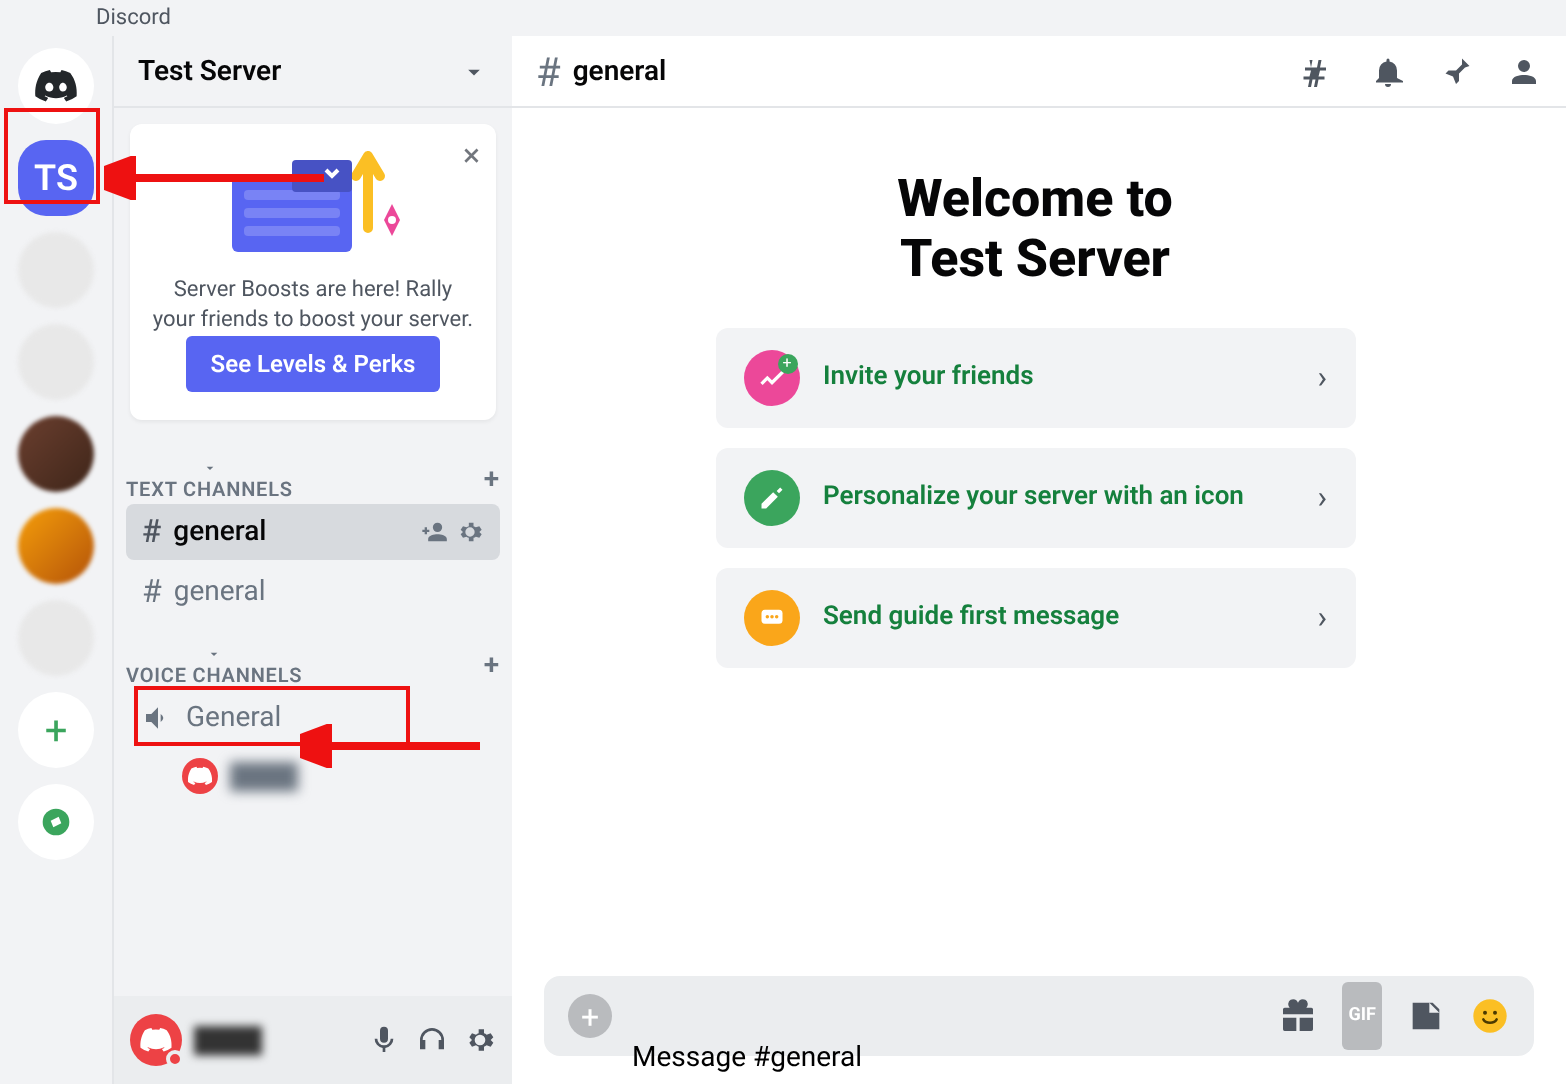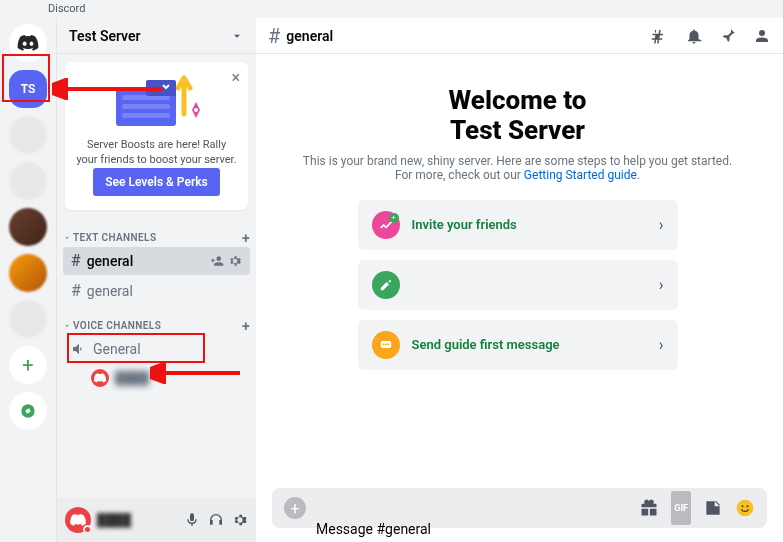--- a/index.html
+++ b/index.html
@@ -3,40 +3,40 @@
 <meta charset="utf-8">
 <style>
 * { margin: 0; padding: 0; box-sizing: border-box; font-family: -apple-system, BlinkMacSystemFont, "Segoe UI", Roboto, Helvetica, Arial, sans-serif; }
 body { width: 783px; height: 542px; background: #f2f3f5; overflow: hidden; position: relative; }
 .titlebar { height: 18px; background: #f2f3f5; font-size: 11px; color: #4f5660; padding-left: 8px; line-height: 18px; margin-left: 40px; }
 .container { display: flex; height: 524px; }
 
 
 .server-rail { width: 56px; background: #f2f3f5; display: flex; flex-direction: column; align-items: center; padding-top: 6px; gap: 8px; }
 .server-dm { width: 38px; height: 38px; border-radius: 19px; background: #fff; display: flex; align-items: center; justify-content: center; }
-.server-pill { width: 38px; height: 38px; border-radius: 14px; display: flex; align-items: center; justify-content: center; font-size: 12px; font-weight: 600; color: #fff; }
+.server-pill { width: 38px; height: 38px; border-radius: 14px; display: flex; align-items: center; justify-content: center; font-size: 18px; font-weight: 600; color: #fff; }
 .server-selected { background: #5865f2; position: relative; }
 .highlight-red { position: absolute; border: 2px solid #e11; pointer-events: none; }
 .hl1 { top: 54px; left: 2px; width: 48px; height: 48px; }
 .server-blur { width: 38px; height: 38px; border-radius: 19px; background: #e8e8e8; filter: blur(1px); }
 .server-add, .server-explore { width: 38px; height: 38px; border-radius: 19px; background: #fff; display: flex; align-items: center; justify-content: center; color: #3ba55d; font-size: 20px; font-weight: 400; }
 
 
 .sidebar { width: 200px; background: #f2f3f5; display: flex; flex-direction: column; border-left: 1px solid #e3e5e8; }
 .server-header { height: 36px; background: #f2f3f5; border-bottom: 1px solid #e3e5e8; display: flex; align-items: center; justify-content: space-between; padding: 0 12px; font-weight: 600; font-size: 14px; color: #060607; }
 .chevron-down { color: #4f5660; }
 
 .boost-card { background: #fff; margin: 8px; border-radius: 6px; padding: 12px 10px 14px 10px; position: relative; text-align: center; box-shadow: 0 1px 2px rgba(0,0,0,0.06); }
 .boost-close { position: absolute; top: 6px; right: 8px; color: #72767d; font-size: 16px; cursor: pointer; }
 .boost-img { position: relative; height: 58px; display:flex; align-items:center; justify-content:center; margin-bottom: 6px;}
 .boost-text { font-size: 11px; color: #4f5660; line-height: 1.35; }
 .boost-btn { background: #5865f2; color: #fff; border: none; border-radius: 3px; padding: 7px 12px; font-size: 12px; font-weight: 600; cursor: pointer; }
 
 .section-header { display: flex; align-items: center; justify-content: space-between; padding: 0 6px 0 6px; margin-top: 12px; font-size: 10px; letter-spacing: 0.4px; font-weight: 600; color: #6a7480; text-transform: uppercase; }
-.section-left { display:flex; align-items:center; gap:2px; }
+.section-left { display:flex; align-items:center; gap:2px;flex-direction:column; }
 .section-plus { font-size: 14px; color: #6a7480; cursor:pointer; }
 
 .channel { display: flex; align-items: center; height: 28px; padding: 0 8px; font-size: 14px; color: #6a7480; border-radius: 4px; margin: 1px 6px; }
 .channel.active { background: #d7dade; color: #060607; font-weight: 500; }
 .channel .hash, .channel .speaker { margin-right: 6px; font-size: 16px; color: #6a7480; }
 .channel.active .hash { color: #4f5660; }
 .channel .spacer { flex: 1; }
 .channel .ch-icons { display:flex; gap:4px; color:#6a7480; font-size:13px; }
 .voice-channel { position: relative; }
 .hl2 { border:2px solid #e11; position:absolute; top:-2px; left:4px; width:138px; height:30px; pointer-events:none; }
@@ -226,42 +226,40 @@
         <svg width="18" height="18" viewBox="0 0 24 24">
             <path fill="currentColor" d="M12 12a4 4 0 1 0-4-4 4 4 0 0 0 4 4zm0 2c-3 0-8 1-8 4v2h16v-2c0-3-5-4-8-4z"></path>
           </svg>
       </div>
     </div>
 
     <div class="content">
       <div class="welcome-title">
         <span>Welcome to</span><br>
         <span>Test Server</span>
-      </div>
-      <div class="welcome-sub">
-        <span>This is your brand new, shiny server. Here are some steps to help you get started. For more, check out our </span><a href="#">Getting Started guide</a><span>.</span>
       </div>
 
       <div class="cards">
         <div class="card">
           <div class="card-icon" style="background:#ec4899;">
             <svg width="14" height="14" viewBox="0 0 24 24">
                 <path fill="#fff" d="M22 4l-10 10-4-4-6 6 2 2 4-4 4 4L24 6z"></path>
               </svg>
             <div style="position:absolute;margin-left:16px;margin-top:-14px;width:10px;height:10px;border-radius:50%;background:#3ba55d;color:#fff;font-size:8px;text-align:center;line-height:10px;">+</div>
           </div>
           <span class="card-label">Invite your friends</span>
           <span class="card-chevron">›</span>
         </div>
         <div class="card">
           <div class="card-icon" style="background:#3ba55d;">
             <svg width="14" height="14" viewBox="0 0 24 24">
                 <path fill="#fff" d="M3 17l10-10 4 4-10 10H3v-4zm18-12l-2-2-3 3 2 2z"></path>
               </svg>
           </div>
+          <span class="card-label">Personalize your server with an icon</span>
           <span class="card-chevron">›</span>
         </div>
         <div class="card">
           <div class="card-icon" style="background:#faa61a;">
             <svg width="14" height="14" viewBox="0 0 24 24">
                 <rect x="3" y="5" width="18" height="12" rx="3" fill="#fff"></rect>
                 <circle cx="8" cy="11" r="1.5" fill="#faa61a"></circle>
                 <circle cx="12" cy="11" r="1.5" fill="#faa61a"></circle>
                 <circle cx="16" cy="11" r="1.5" fill="#faa61a"></circle>
               </svg>

